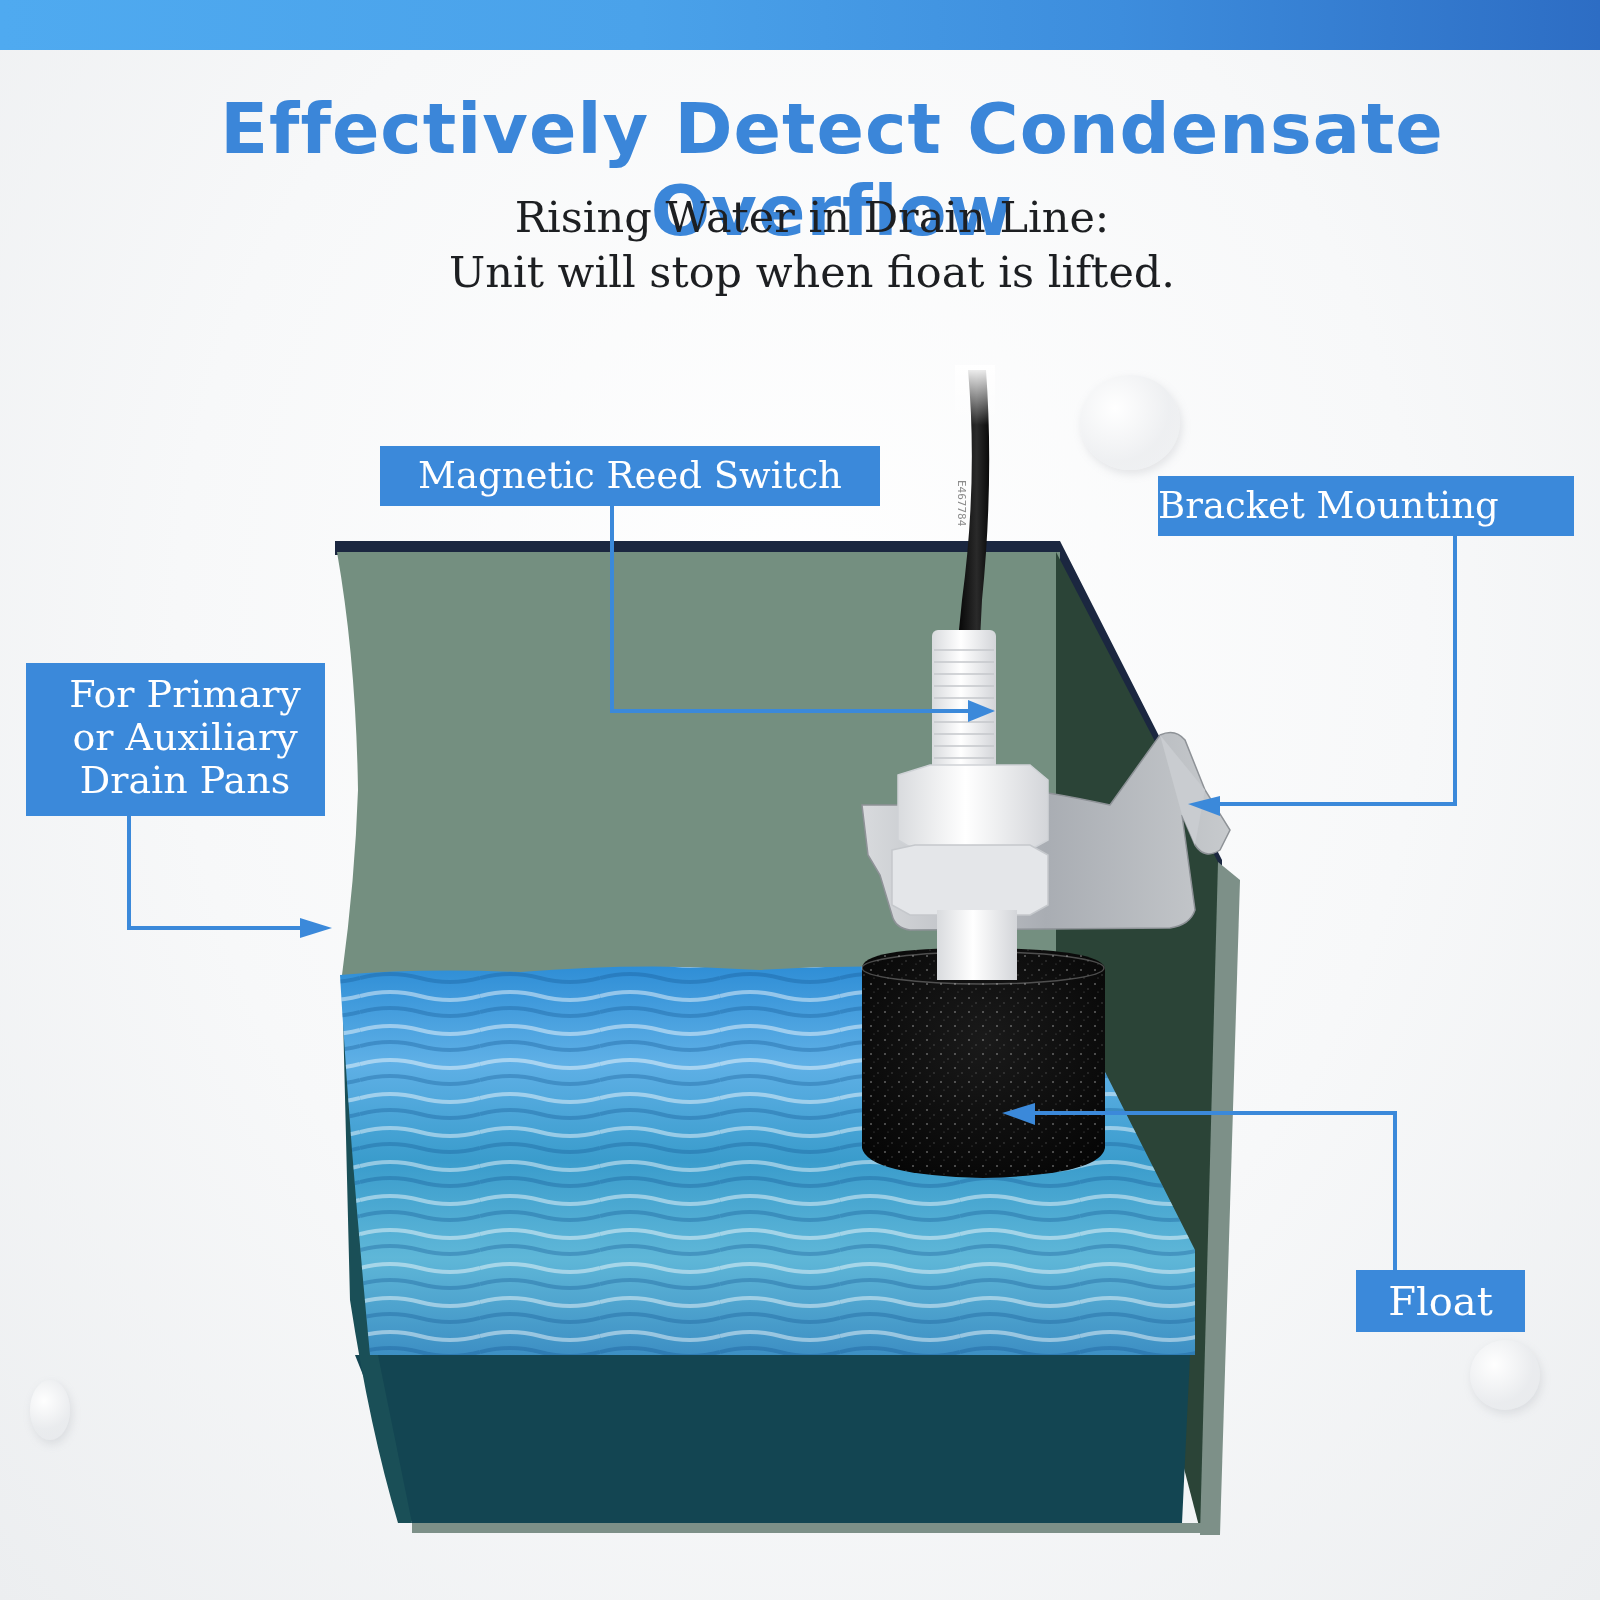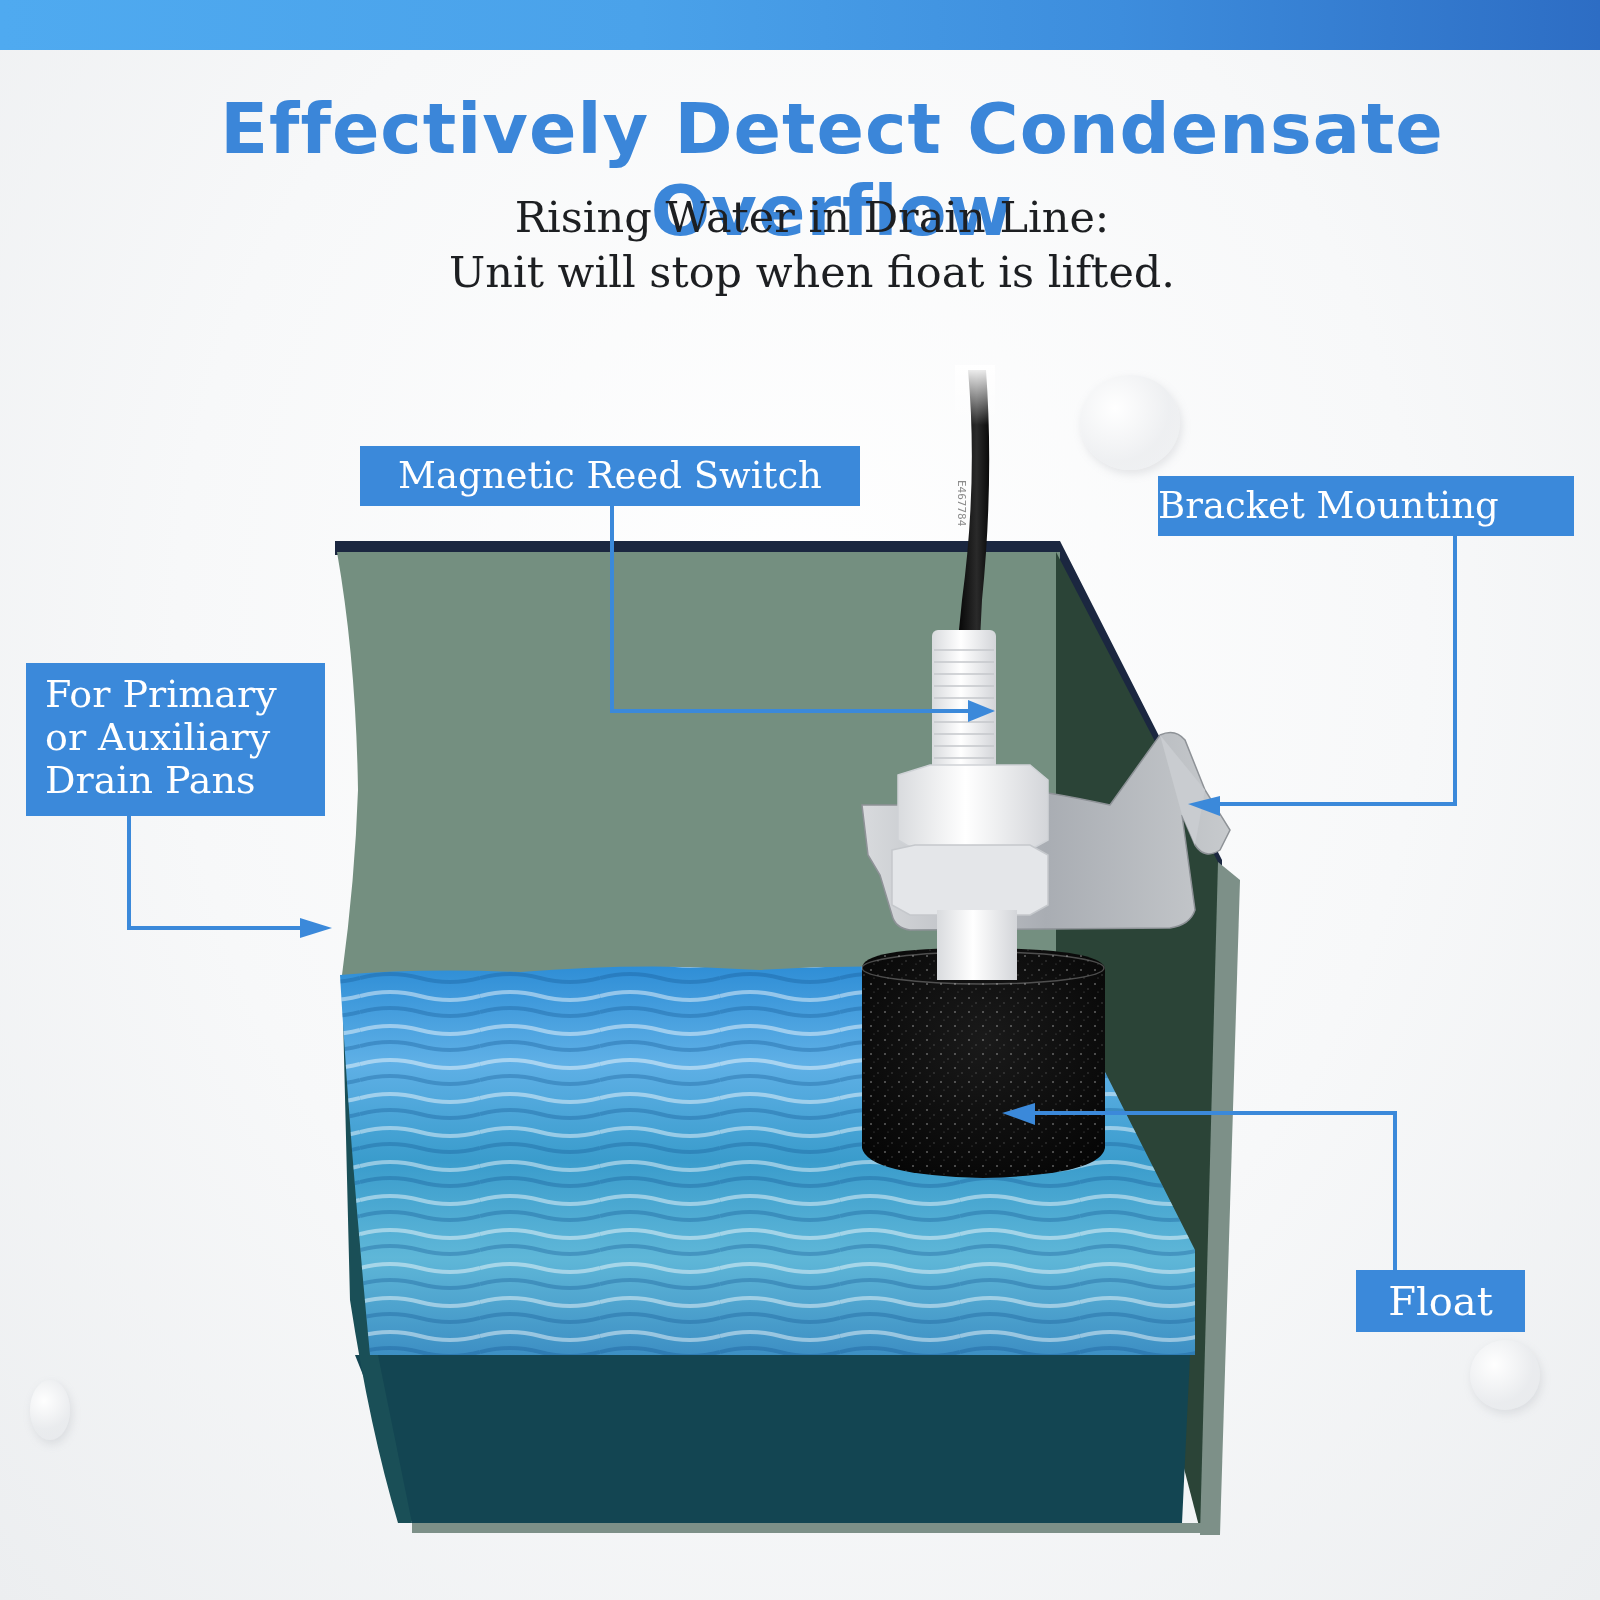--- a/index.html
+++ b/index.html
@@ -18,23 +18,23 @@
     font-family: "DejaVu Sans", sans-serif; font-weight: bold;
     font-size: 70px; letter-spacing: 1px; color: #3b86d9; margin-left: 32px;
   }
   .subtitle {
     position: absolute; left: 0; top: 190px; width: 1600px; text-align: center;
     font-family: "DejaVu Serif", serif; color: #1d1f22;
     font-size: 43px; line-height: 55px; margin-left: 12px;
   }
   .label {
     position: absolute; background: #3b89da; color: #ffffff;
-    font-family: "DejaVu Serif", serif; white-space: nowrap;
+    font-family: "DejaVu Serif", serif; white-space: nowrap; text-align: center;
   }
-  .label-reed { left: 360px; top: 446px; width: 500px; height: 60px; font-size: 37px; line-height: 60px; text-align: center; }
+  .label-reed { left: 380px; top: 446px; width: 500px; height: 60px; font-size: 37px; line-height: 60px; text-align: center; }
   .label-bracket { left: 1158px; top: 476px; width: 416px; height: 60px; font-size: 37px; line-height: 60px; text-align: left; }
   .label-pans { left: 26px; top: 663px; width: 299px; height: 153px; font-size: 38px; line-height: 43px; padding: 10px 0 0 19px; white-space: normal; }
   .label-float { left: 1356px; top: 1270px; width: 169px; height: 62px; font-size: 40px; line-height: 62px; text-align: center; }
 
   .diagram { position: absolute; left: 0; top: 0; width: 1600px; height: 1600px; }
   .drop {
     position: absolute; border-radius: 50%;
     background: radial-gradient(circle at 35% 35%, rgba(255,255,255,0.95), rgba(230,232,235,0.6) 60%, rgba(210,214,218,0.25) 100%);
     box-shadow: 2px 4px 8px rgba(160,165,170,0.25);
   }

